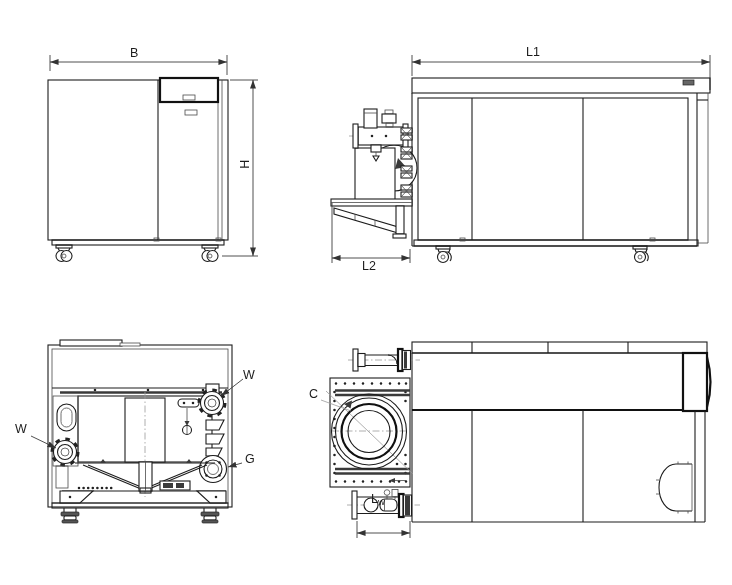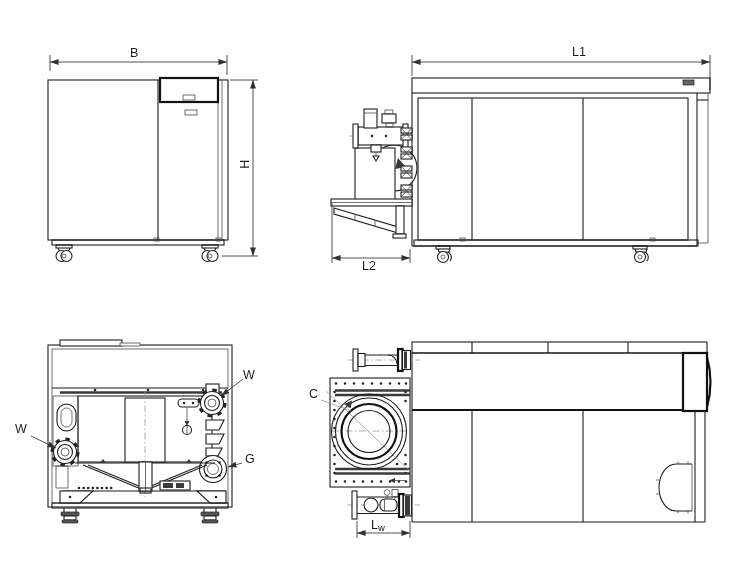--- a/index.html
+++ b/index.html
@@ -332,21 +332,21 @@
     <line class="dim" x1="357" y1="533" x2="410" y2="533" marker-start="url(#arr)" marker-end="url(#arr)"></line>
     <line class="dim" x1="357" y1="521" x2="357" y2="538"></line>
     <line class="dim" x1="410" y1="521" x2="410" y2="538"></line>
 
     <line class="dg" x1="321" y1="400" x2="351" y2="411"></line>
   </g>
 </svg>
 
 <span class="lbl" style="left:130px;top:47px;">B</span>
 <span class="lbl rot90" style="left:239px;top:158px;">H</span>
-<span class="lbl" style="left:572px;top:46px;">L1</span>
+<span class="lbl" style="left:526px;top:46px;">L1</span>
 <span class="lbl" style="left:362px;top:260px;">L2</span>
 <span class="lbl" style="left:243px;top:369px;">W</span>
 <span class="lbl" style="left:15px;top:423px;">W</span>
 <span class="lbl" style="left:245px;top:453px;">G</span>
 <span class="lbl" style="left:309px;top:388px;">C</span>
-<span class="lbl" style="left:371px;top:519px;"><span>L</span><span class="sub">w</span></span>
+<span class="lbl" style="left:371px;top:493px;"><span>L</span><span class="sub">w</span></span>
 
 </div>
 
 </body></html>

